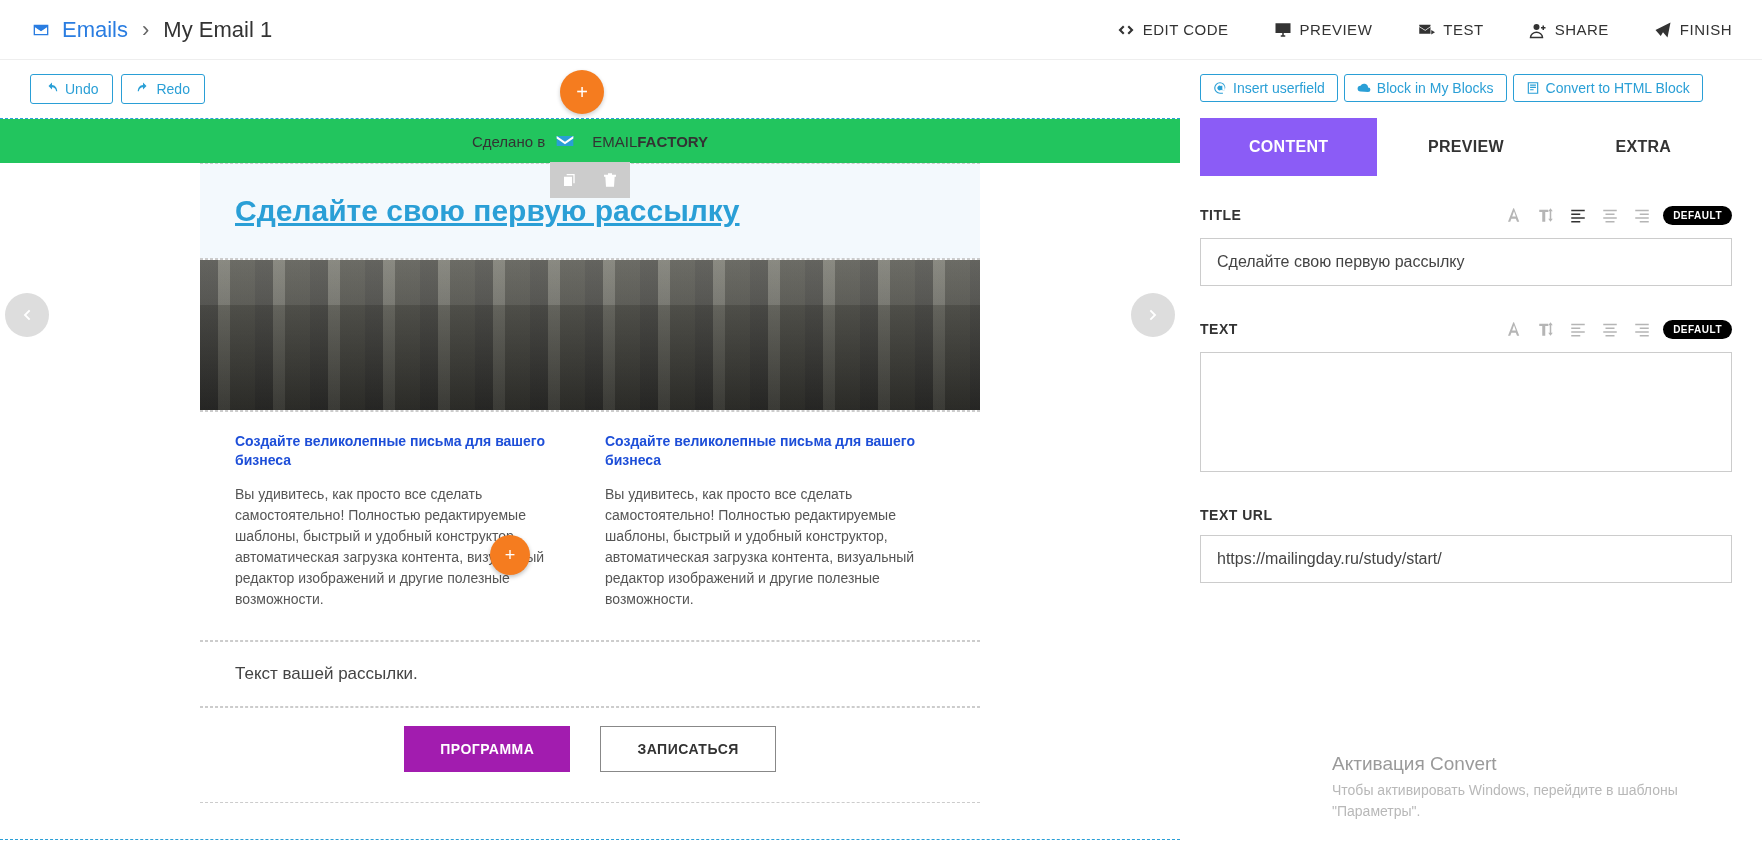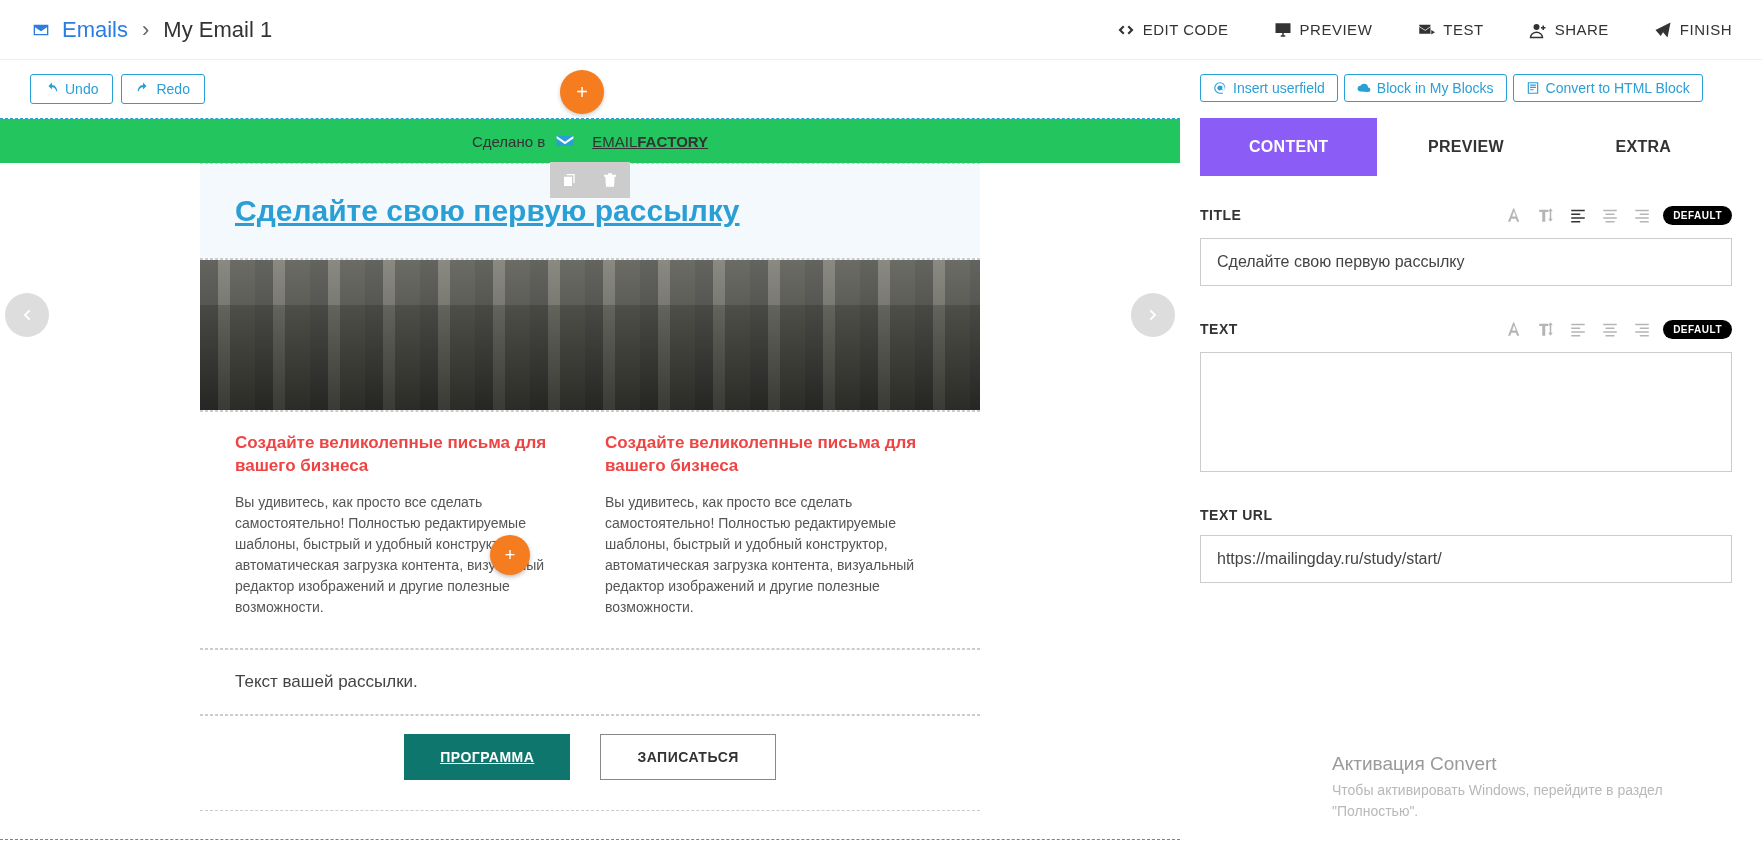--- a/index.html
+++ b/index.html
@@ -27,21 +27,21 @@
 .add-orange { width: 44px; height: 44px; border-radius: 50%; background: #f57c1f; display: flex; align-items: center; justify-content: center; color: #fff; font-size: 20px; cursor: pointer; position: absolute; left: 560px; top: 10px; box-shadow: 0 2px 4px rgba(0,0,0,0.2); }
 .add-orange-sm { width: 40px; height: 40px; border-radius: 50%; background: #f57c1f; display: flex; align-items: center; justify-content: center; color: #fff; font-size: 18px; cursor: pointer; position: absolute; left: 490px; top: 475px; box-shadow: 0 2px 4px rgba(0,0,0,0.25); z-index: 5; }
 
 .canvas-area { position: relative; border-top: 1px dashed #2a9fd6; border-bottom: 1px dashed #2a9fd6; }
 .scrollframe { position: relative; overflow-y: scroll; height: 720px; }
 .scrollframe::-webkit-scrollbar { width: 16px; }
 .scrollframe::-webkit-scrollbar-track { background: #f0f0f0; }
 .scrollframe::-webkit-scrollbar-thumb { background: #c1c1c1; }
 
 .made-in { text-align: center; padding: 12px 0; font-size: 15px; color: #333; display: flex; align-items: center; justify-content: center; gap: 10px; background: #22c55e; }
-.ef-logo { display: flex; align-items: center; gap: 17px; text-decoration: underline; }
+.ef-logo { display: flex; align-items: center; gap: 17px; }
 .ef-logo svg { width: 20px; height: 20px; }
 .ef-logo span { font-weight: 400; }
 .ef-logo span b { font-weight: 800; }
 
 .email-body { margin: 0 200px; background: #fff; position: relative; }
 .row { border-top: 1px dashed #ccc; border-bottom: 1px dashed #ccc; }
 .title-row { padding: 30px 35px; position: relative; background: rgba(100,180,230,0.08); }
 .title-row a { color: #2a9fd6; font-size: 30px; font-weight: 700; text-decoration: underline; }
 .mini-toolbar { position: absolute; top: -2px; left: 50%; transform: translateX(-50%); display: flex; background: #ccc; }
 .mini-toolbar div { width: 40px; height: 36px; display: flex; align-items: center; justify-content: center; color: #fff; cursor: pointer; }
@@ -54,28 +54,28 @@
 
 .hero-img { height: 150px; background: linear-gradient(180deg, #6b6b63 0%, #5a5a54 40%, #43433e 100%); position: relative; overflow: hidden; }
 .hero-img::before { content: ""; position: absolute; inset: 0; background:
   linear-gradient(180deg, rgba(180,180,170,0.2) 0%, rgba(0,0,0,0.2) 100%),
   repeating-linear-gradient(90deg, rgba(30,30,30,0.55) 0 18px, rgba(90,90,82,0.25) 18px 30px, rgba(40,40,36,0.5) 30px 55px),
   linear-gradient(180deg, rgba(200,200,195,0.35) 0 30%, transparent 30%);
 }
 
 .two-col { display: flex; padding: 20px 35px 30px; gap: 30px; }
 .col { flex: 1; }
-.col h3 { color: #ef4444; font-size: 17px; font-weight: 700; margin-bottom: 14px; line-height: 1.35; }
+.col h3 { color: #1d4ed8; font-size: 14px; font-weight: 700; margin-bottom: 14px; line-height: 1.35; }
 .col p { color: #555; font-size: 14px; line-height: 1.5; }
 
 .text-row { padding: 22px 35px; color: #444; font-size: 17px; }
 
 .btn-row { display: flex; gap: 30px; padding: 18px 35px 30px; justify-content: center; }
 .btn-row button { padding: 14px 36px; font-size: 14px; font-weight: 700; letter-spacing: 0.5px; cursor: pointer; }
-.btn-primary { background: #0f766e; color: #fff; border: none; text-decoration: underline; }
+.btn-primary { background: #a21caf; color: #fff; border: none; }
 .btn-secondary { background: #fff; color: #333; border: 1px solid #888; }
 
 
 .right-panel { flex: 1; padding: 14px 30px 0 20px; position: relative; }
 .block-btns { display: flex; flex-wrap: wrap; gap: 6px; margin-bottom: 16px; }
 .block-btns .small-btn { padding: 5px 12px; }
 
 .tabs { display: flex; margin-bottom: 28px; }
 .tabs .tab { flex: 1; text-align: center; padding: 20px 0; font-size: 16px; font-weight: 700; cursor: pointer; letter-spacing: 0.3px; }
 .tabs .tab.active { background: #8b5cf6; color: #fff; }
@@ -339,17 +339,17 @@
 
     <div class="field-group">
       <div class="field-header">
         <span class="label">TEXT URL</span>
       </div>
       <input class="text-input" value="https://mailingday.ru/study/start/" style="">
     </div>
 
     <div class="watermark">
       <div class="w1">Активация Convert</div>
-      <div>Чтобы активировать Windows, перейдите в раздел "Полностью".</div>
+      <div>Чтобы активировать Windows, перейдите в шаблоны "Параметры".</div>
     </div>
   </div>
 
 </div>
 
 </body></html>

